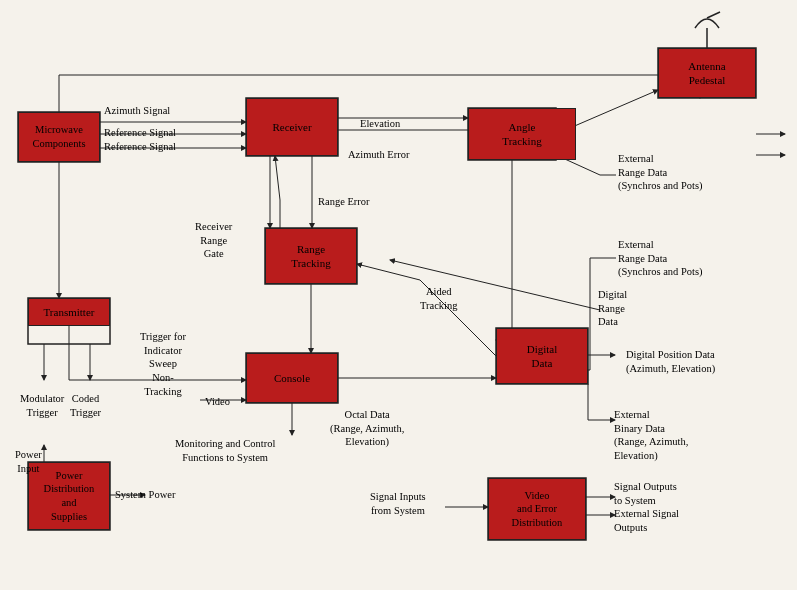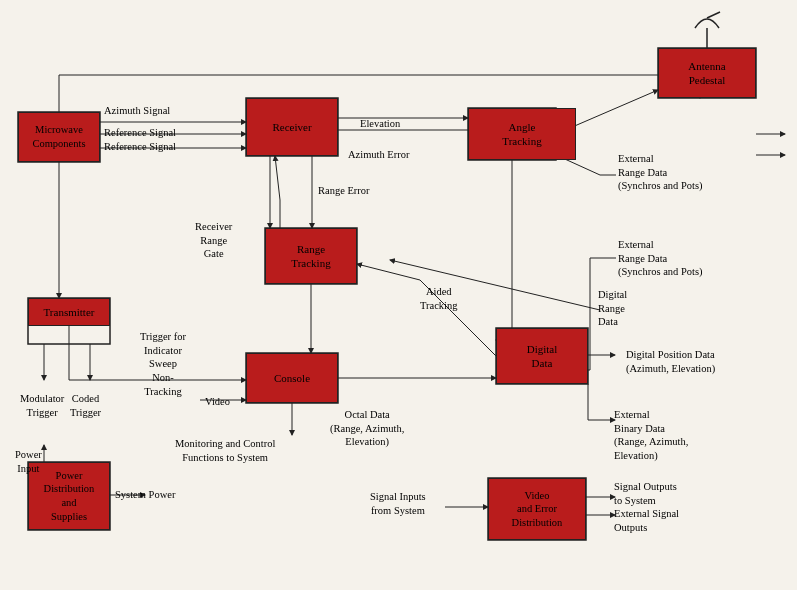--- a/index.html
+++ b/index.html
@@ -174,21 +174,21 @@
 
   <div class="label" style="left:104px;top:104px;">Azimuth Signal</div>
   <div class="label" style="left:104px;top:126px;">Reference Signal</div>
   <div class="label" style="left:104px;top:140px;">Reference Signal</div>
 
   <div class="label" style="left:348px;top:116px;margin-top:32px;">Azimuth Error</div>
   <div class="label" style="left:360px;top:117px;">Elevation</div>
 
   <div class="label" style="left:195px;top:220px;text-align:center;">Receiver<br>Range<br>Gate</div>
 
-  <div class="label" style="left:318px;top:184px;">Range Error</div>
+  <div class="label" style="left:318px;top:195px;">Range Error</div>
 
   <div class="label" style="left:618px;top:152px;text-align:left;">External<br>Range Data<br>(Synchros and Pots)</div>
 
   <div class="label" style="left:618px;top:238px;text-align:left;">External<br>Range Data<br>(Synchros and Pots)</div>
 
   <div class="label" style="left:420px;top:285px;text-align:center;">Aided<br>Tracking</div>
 
   <div class="label" style="left:598px;top:288px;text-align:left;">Digital<br>Range<br>Data</div>
 
   <div class="label" style="left:140px;top:330px;text-align:center;">Trigger for<br>Indicator<br>Sweep<br>Non-<br>Tracking</div>

